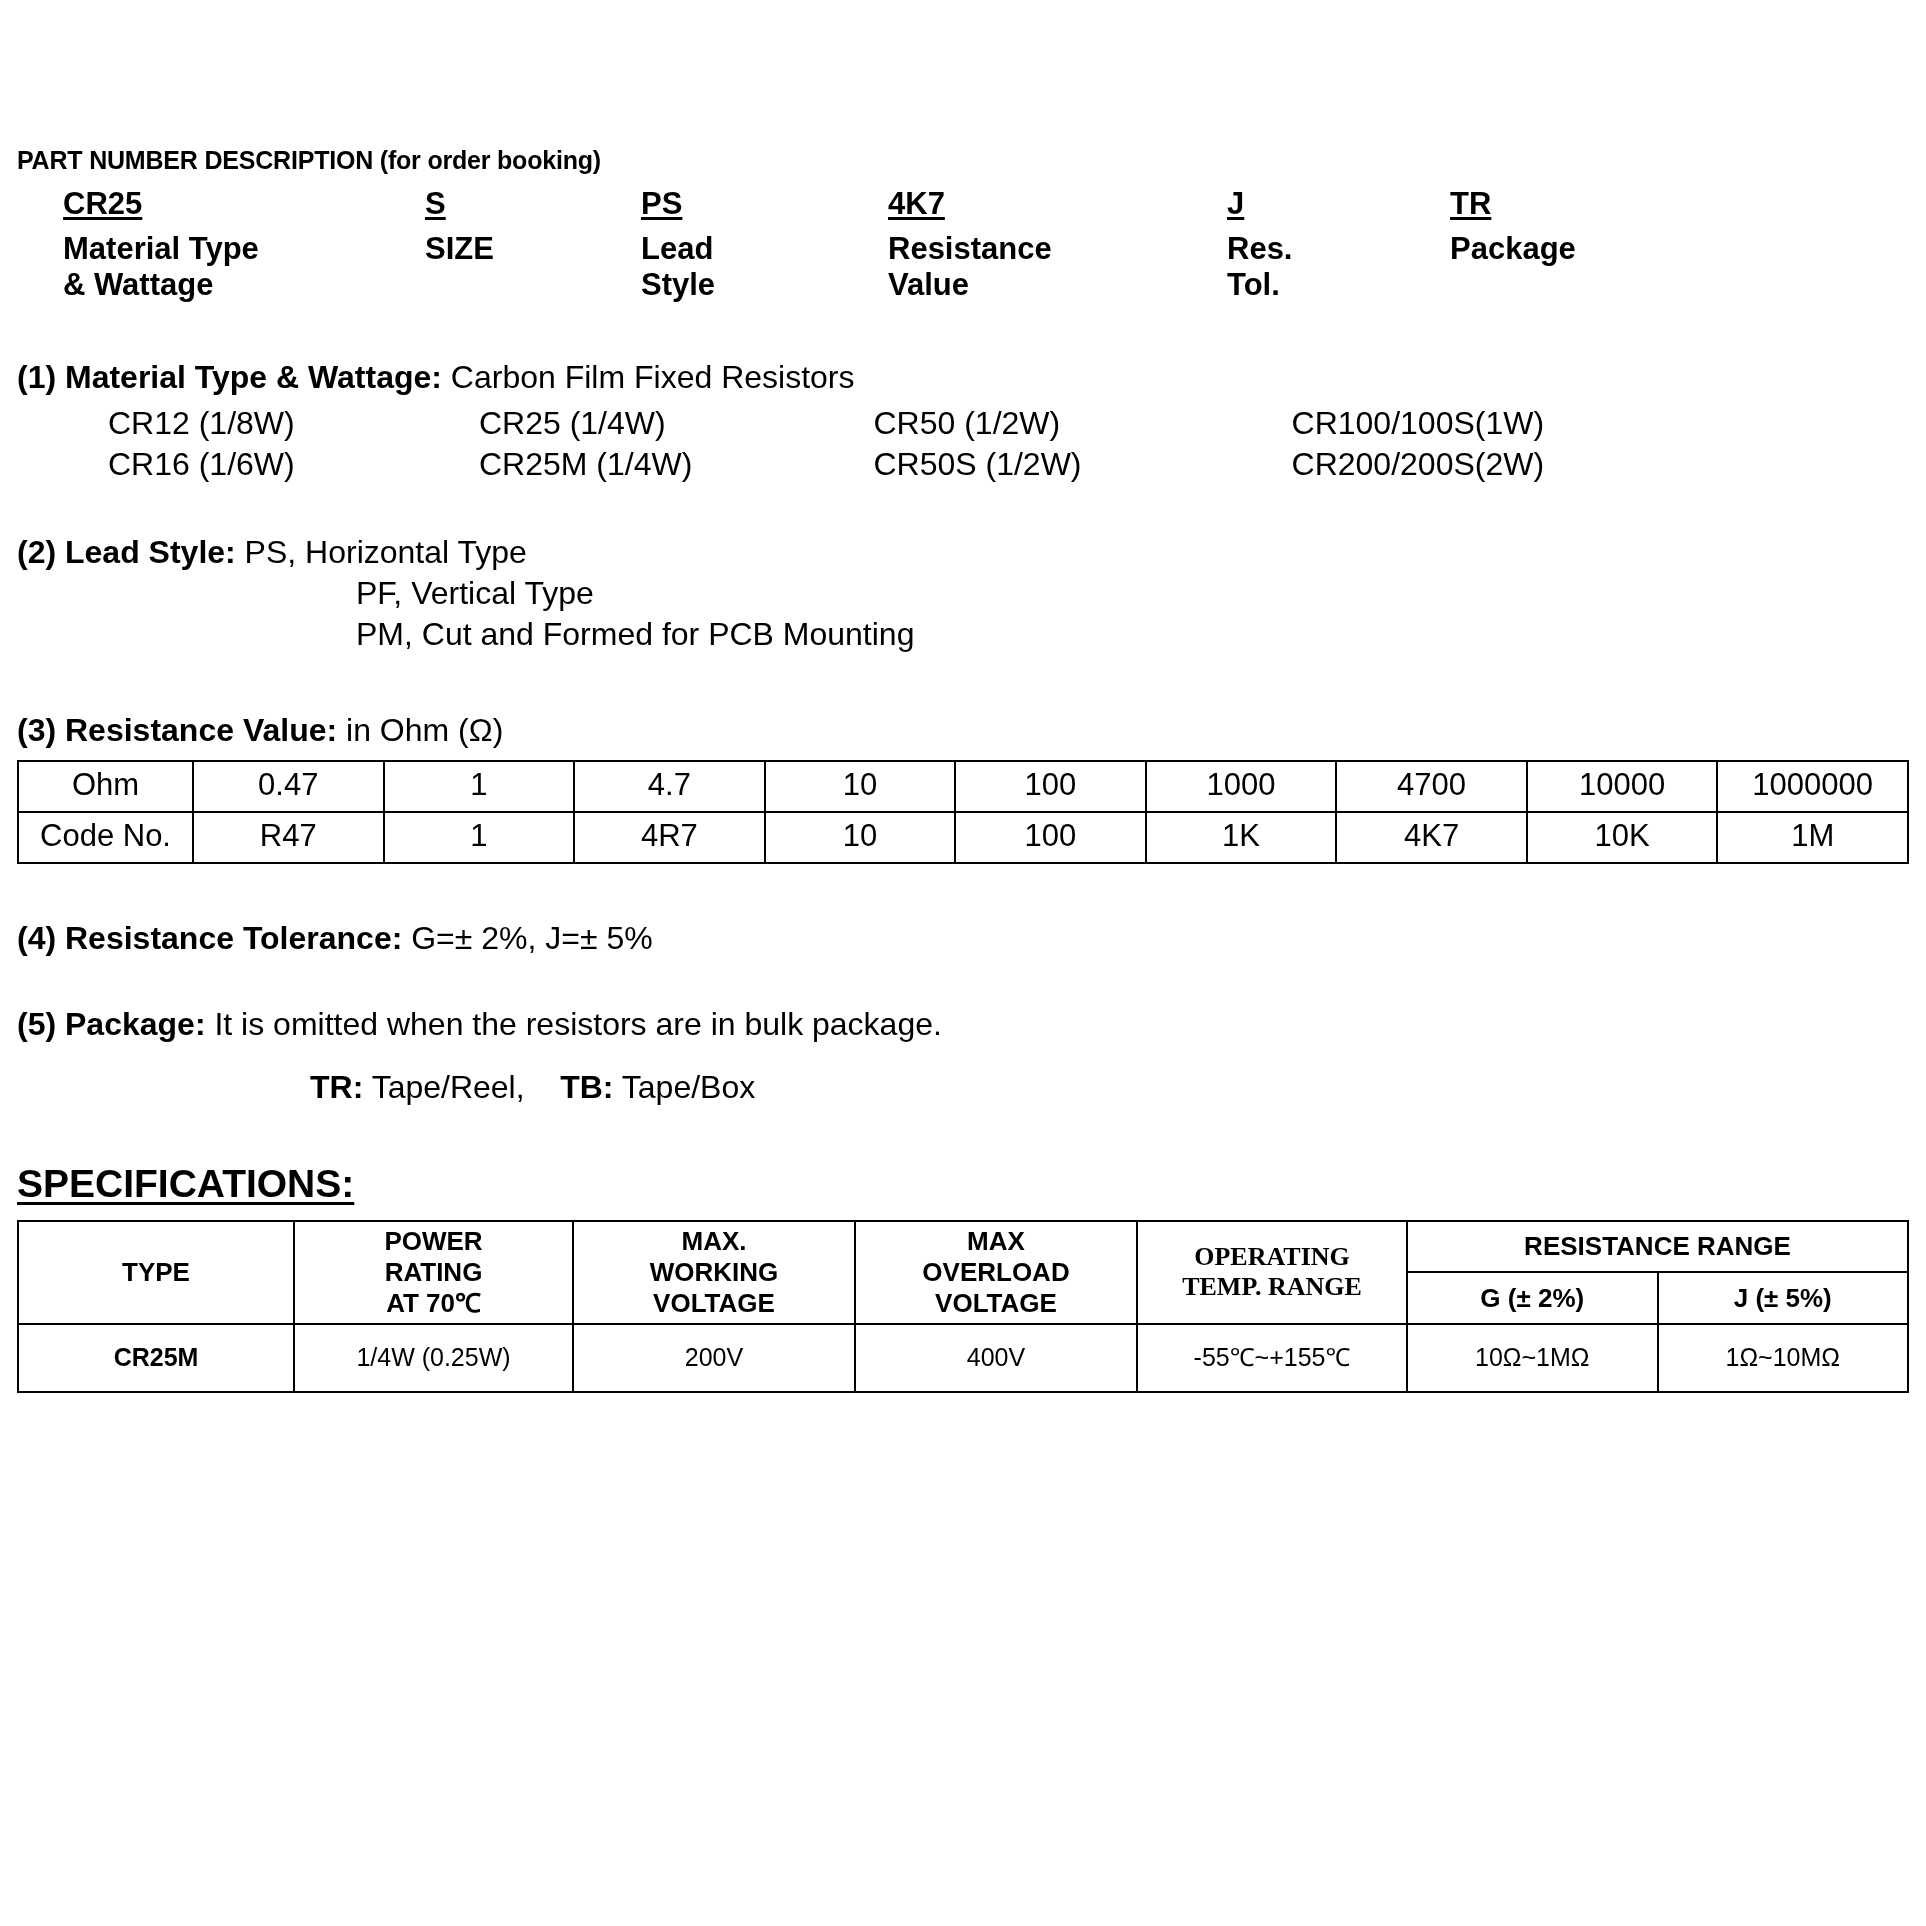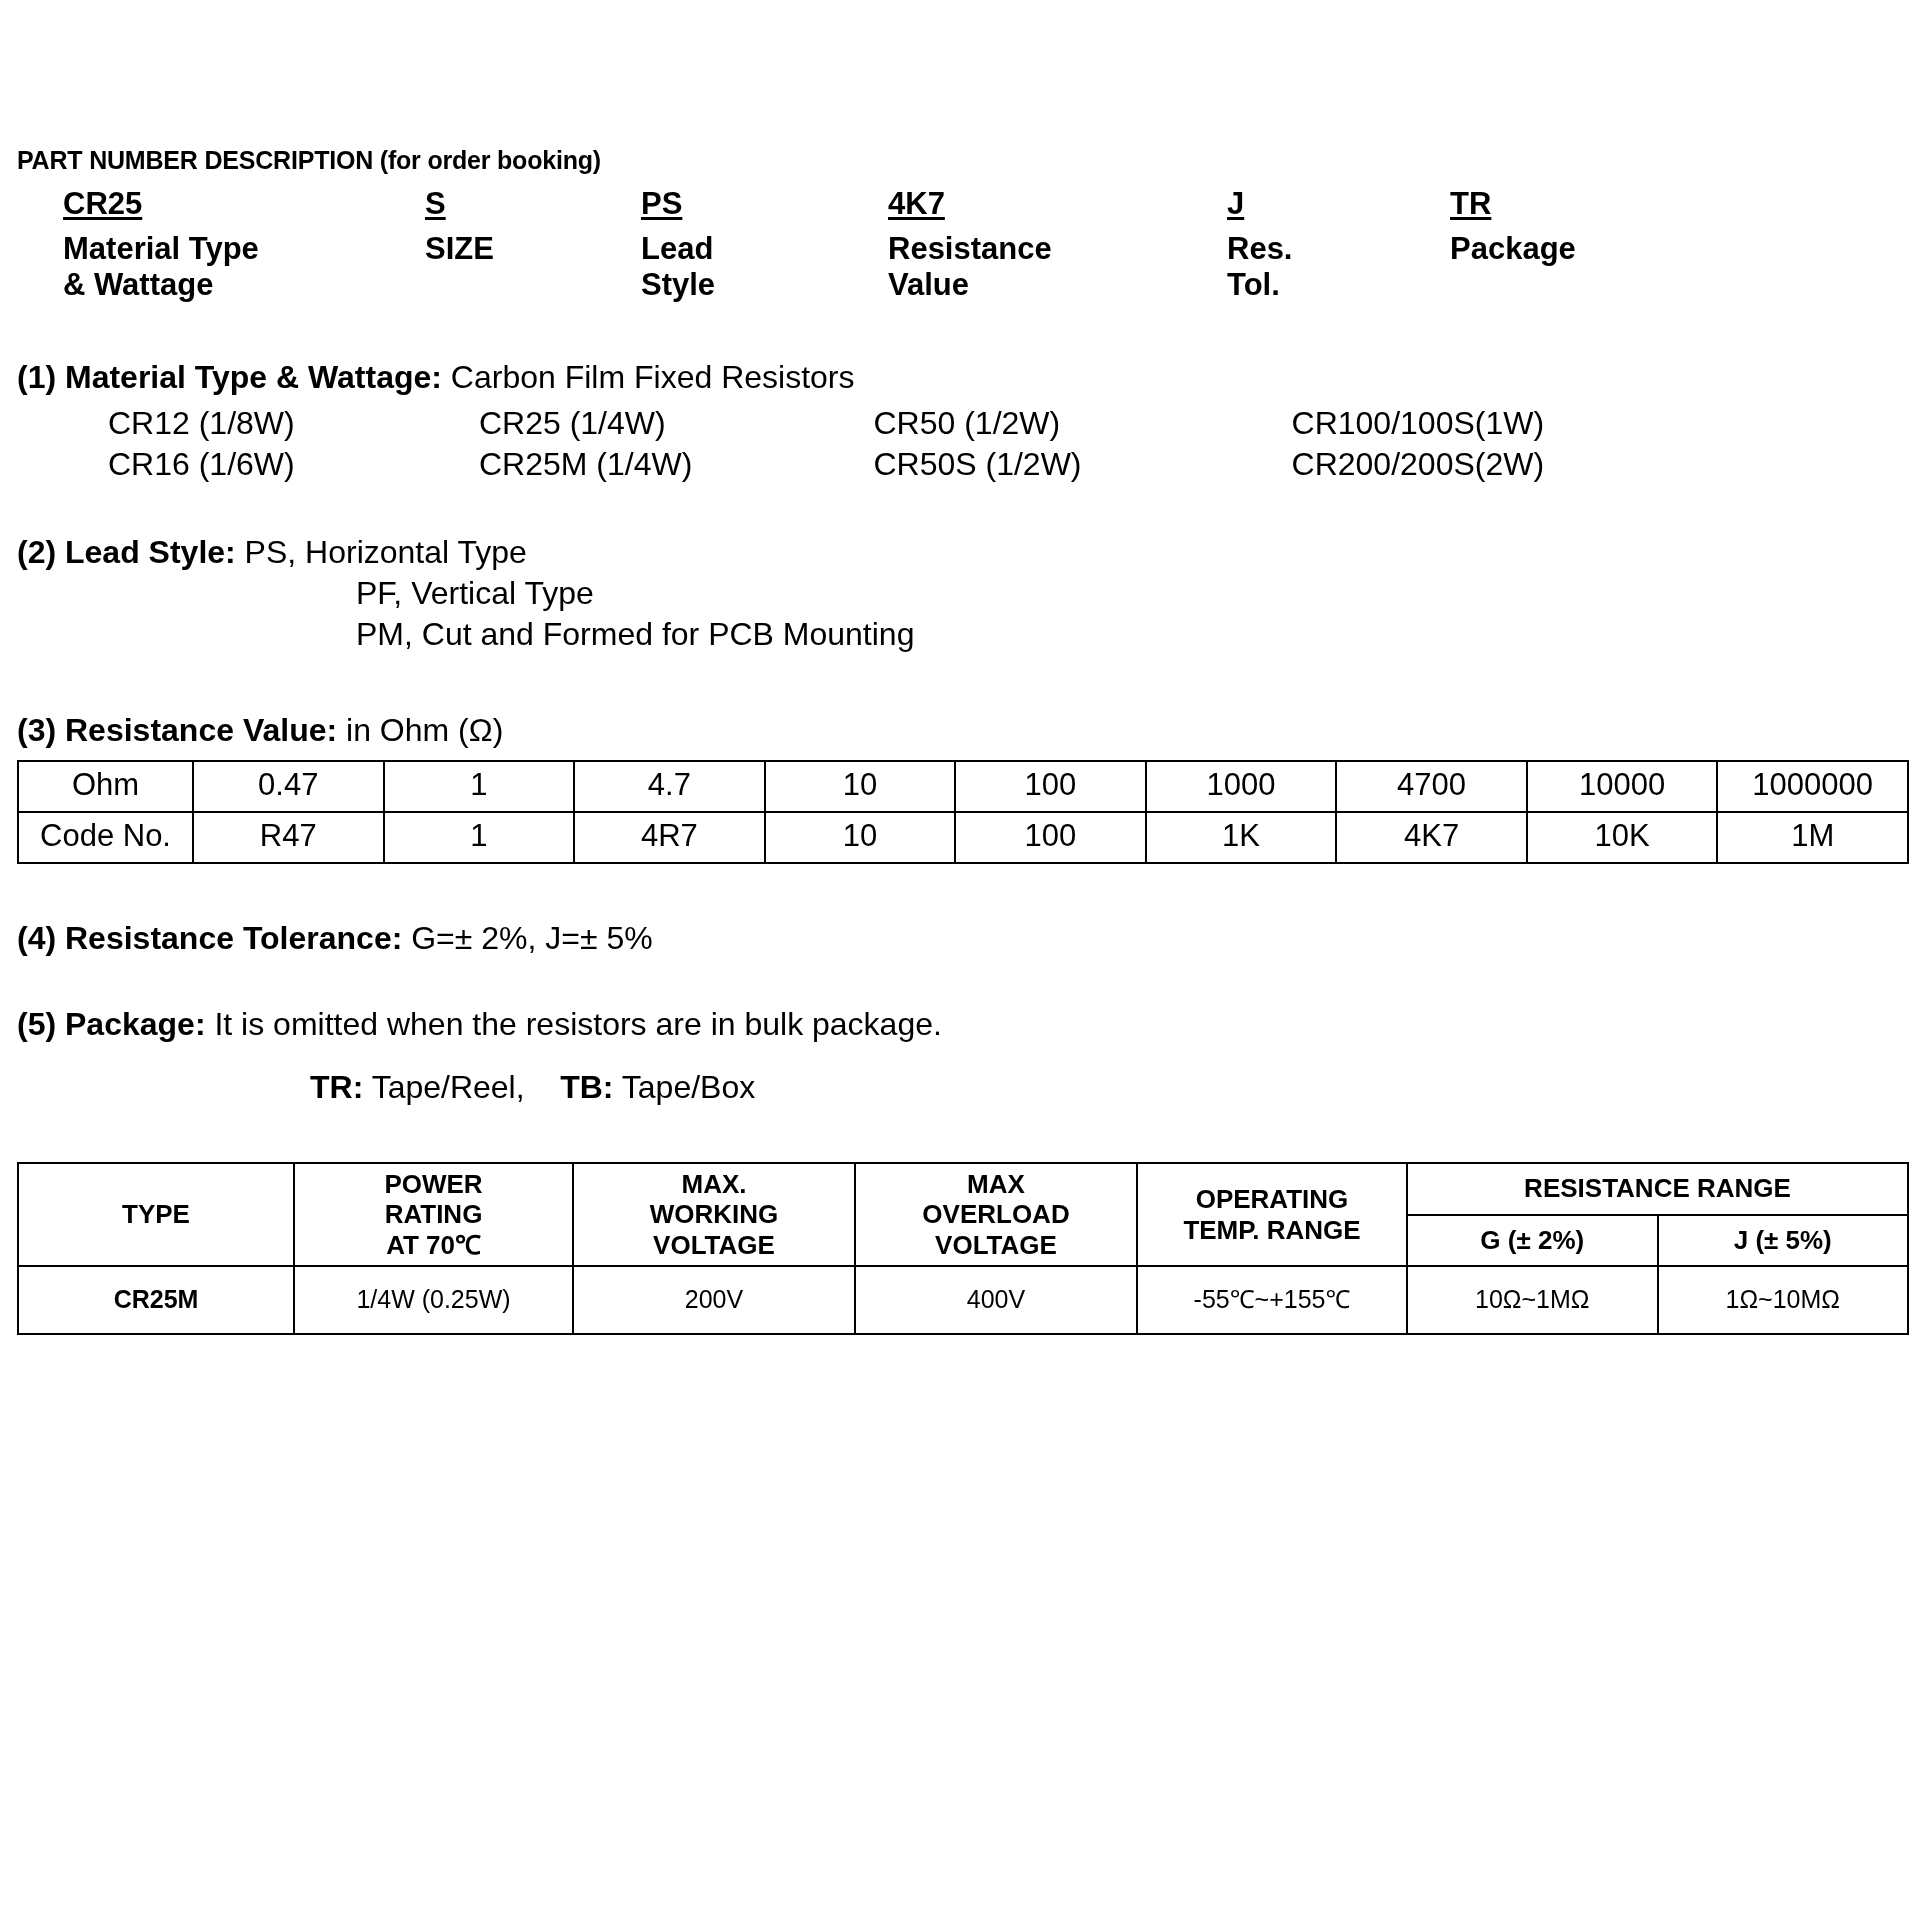--- a/index.html
+++ b/index.html
@@ -162,21 +162,21 @@
     height: 57px;
   }
   .spec-table td.value.typecell {
     font-weight: bold;
     font-size: 25px;
   }
   .sp-c1 { width: 271px; }
   .sp-c2 { width: 274px; }
   .sp-c3 { width: 277px; border-radius: 18px; }
   .sp-c4 { width: 277px; }
-  .sp-c5 { width: 265px; }
+  .sp-c5 { width: 265px; font-family: Liberation Serif, serif; }
   .sp-c6 { width: 264px; }
   .sp-c7 { width: 264px; }
   .nowrap { white-space: nowrap; }
 </style>
 </head>
 <body>
 
 <div class="page">
   <div class="inner">
 
@@ -308,20 +308,21 @@
       <div class="sec-line" style="margin-left:293px; margin-top:22px;">
         <b>TR:</b>
         <span>Tape/Reel,</span>
         &nbsp;&nbsp;
         <b>TB:</b>
         <span>Tape/Box</span>
       </div>
     </div>
 
     <div class="section mt-70">
+      <div class="spec-title">SPECIFICATIONS:</div>
       <table class="spec-table">
         <tbody>
             <tr>
           <th class="sp-c1" rowspan="2">TYPE</th>
           <th class="sp-c2" rowspan="2">
             <div>POWER</div>
             <div>RATING</div>
             <div>AT 70℃</div>
           </th>
           <th class="sp-c3" rowspan="2">

